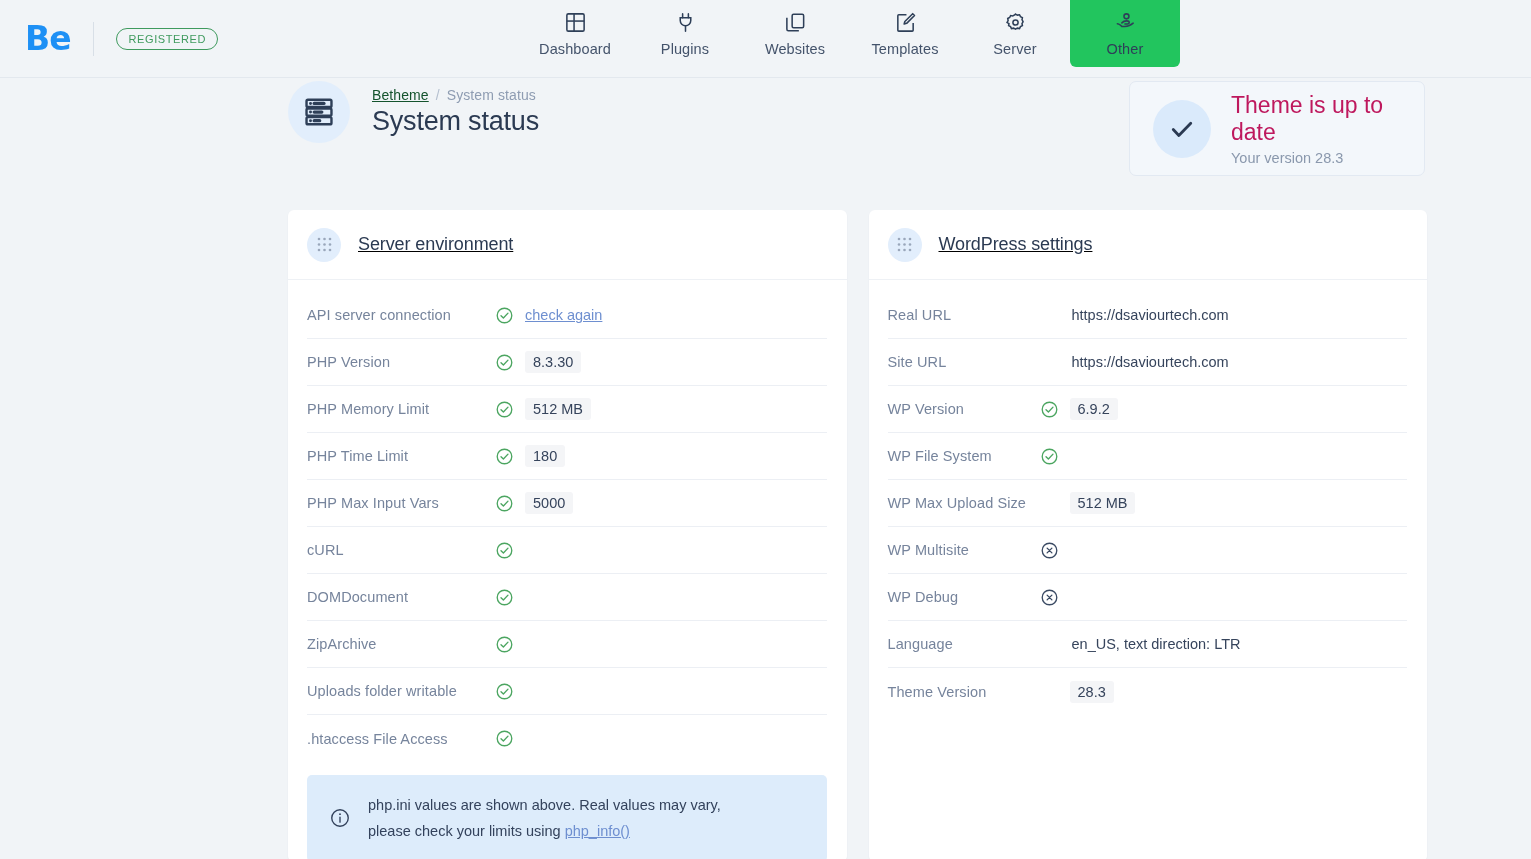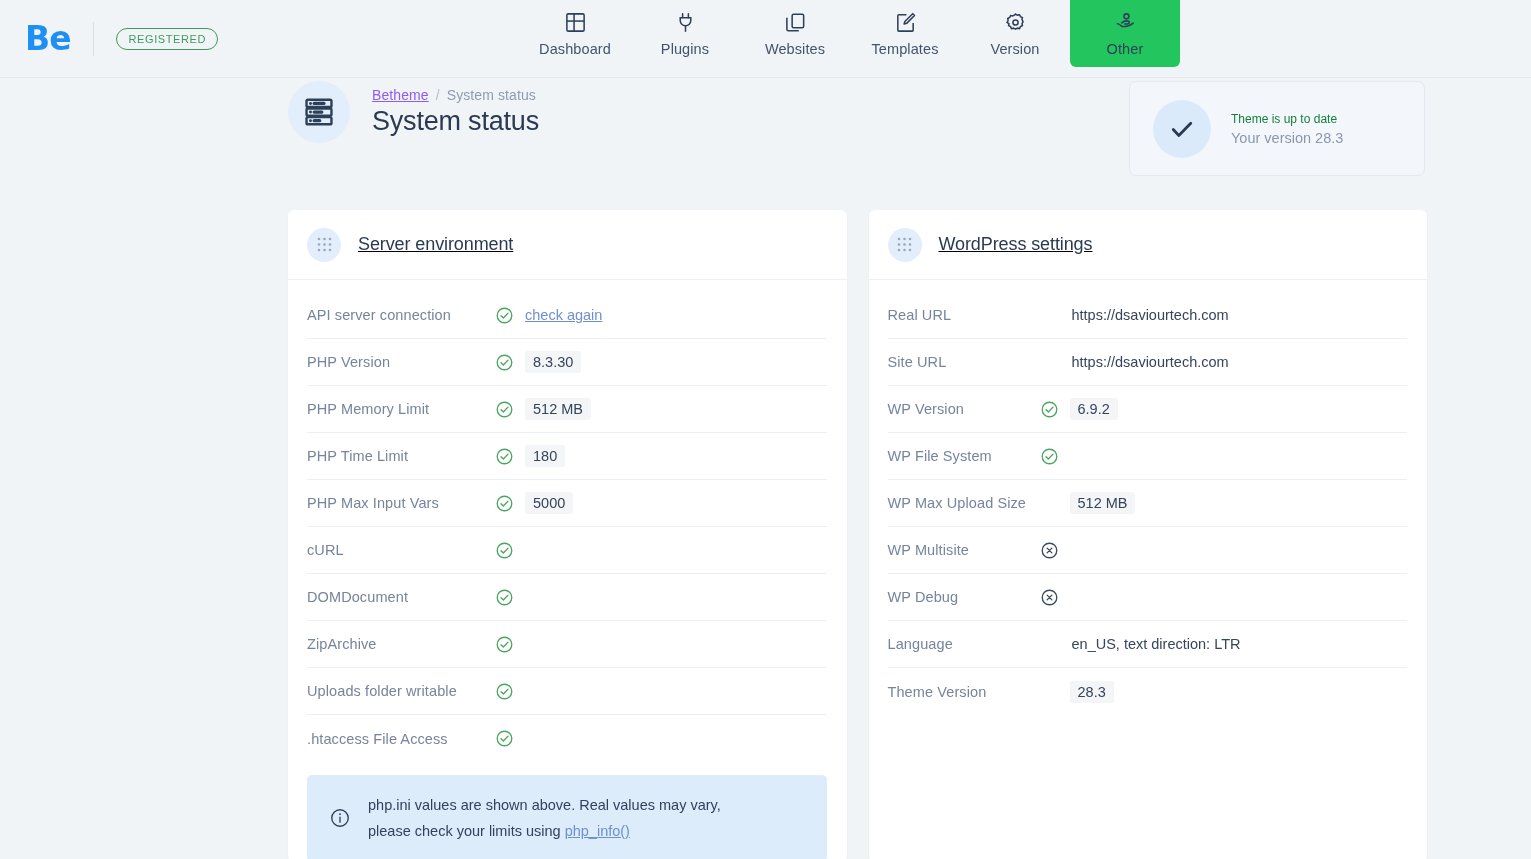--- a/index.html
+++ b/index.html
@@ -104,21 +104,21 @@
     display: flex; align-items: center; justify-content: center;
     flex: none;
   }
   .breadcrumb {
     font-size: 14px;
     color: #8e9cb2;
     margin-bottom: 2px;
     letter-spacing: .1px;
   }
   .breadcrumb a {
-    color: #8b5cf6;
+    color: #14532d;
     text-decoration: underline;
     margin-top: 12px;
   }
   .breadcrumb .sep { margin: 0 7px; color: #b4bfcf; }
   .page-title {
     font-size: 27px;
     font-weight: 500;
     color: #2b3a52;
     letter-spacing: -.2px;
     line-height: 1.2;
@@ -139,22 +139,22 @@
     gap: 20px;
   }
   .uptodate .circle {
     width: 58px; height: 58px;
     border-radius: 50%;
     background: #daeafb;
     display: flex; align-items: center; justify-content: center;
     flex: none;
   }
   .uptodate .ut-title {
-    font-size: 12px;
-    color: #15803d;
+    font-size: 23px;
+    color: #be185d;
     font-weight: 500;
     margin-bottom: 4px;
   }
   .uptodate .ut-sub {
     font-size: 14.5px;
     color: #8a98ad;
   }
 
   
   .cards {
@@ -309,21 +309,21 @@
       <span class="nav-label">Templates</span>
     </div>
 
     <div class="navitem">
       <span class="nav-ico">
         <svg width="23" height="23" viewBox="0 0 24 24" fill="none" stroke="#2e3f58" stroke-width="1.6">
           <path d="M12 3.2l2 1.1 2.2-.4 1 2 2 1-.4 2.2 1.1 2-1.1 2 .4 2.2-2 1-1 2-2.2-.4-2 1.1-2-1.1-2.2.4-1-2-2-1 .4-2.2L3.2 12l1.1-2-.4-2.2 2-1 1-2 2.2.4 2-1.1z"></path>
           <circle cx="12" cy="12" r="2.7"></circle>
         </svg>
       </span>
-      <span class="nav-label">Version</span>
+      <span class="nav-label">Server</span>
     </div>
 
     <div class="navitem active">
       <span class="nav-ico">
         <svg width="23" height="23" viewBox="0 0 24 24" fill="none" stroke="#2e3f58" stroke-width="1.6" stroke-linecap="round" stroke-linejoin="round">
           <circle cx="13" cy="5.6" r="2.6"></circle>
           <path d="M8.2 12.4c1.3-1.4 3-2.1 4.8-2.1 1.6 0 2.9.6 2.9 1.8 0 .9-.8 1.5-1.9 1.5h-2.6"></path>
           <path d="M3.5 13.2c1.3 0 2 .5 3 1.4l1.6 1.5h3.3c3.4 0 6.6-1.6 8.6-3.4"></path>
         </svg>
       </span>

